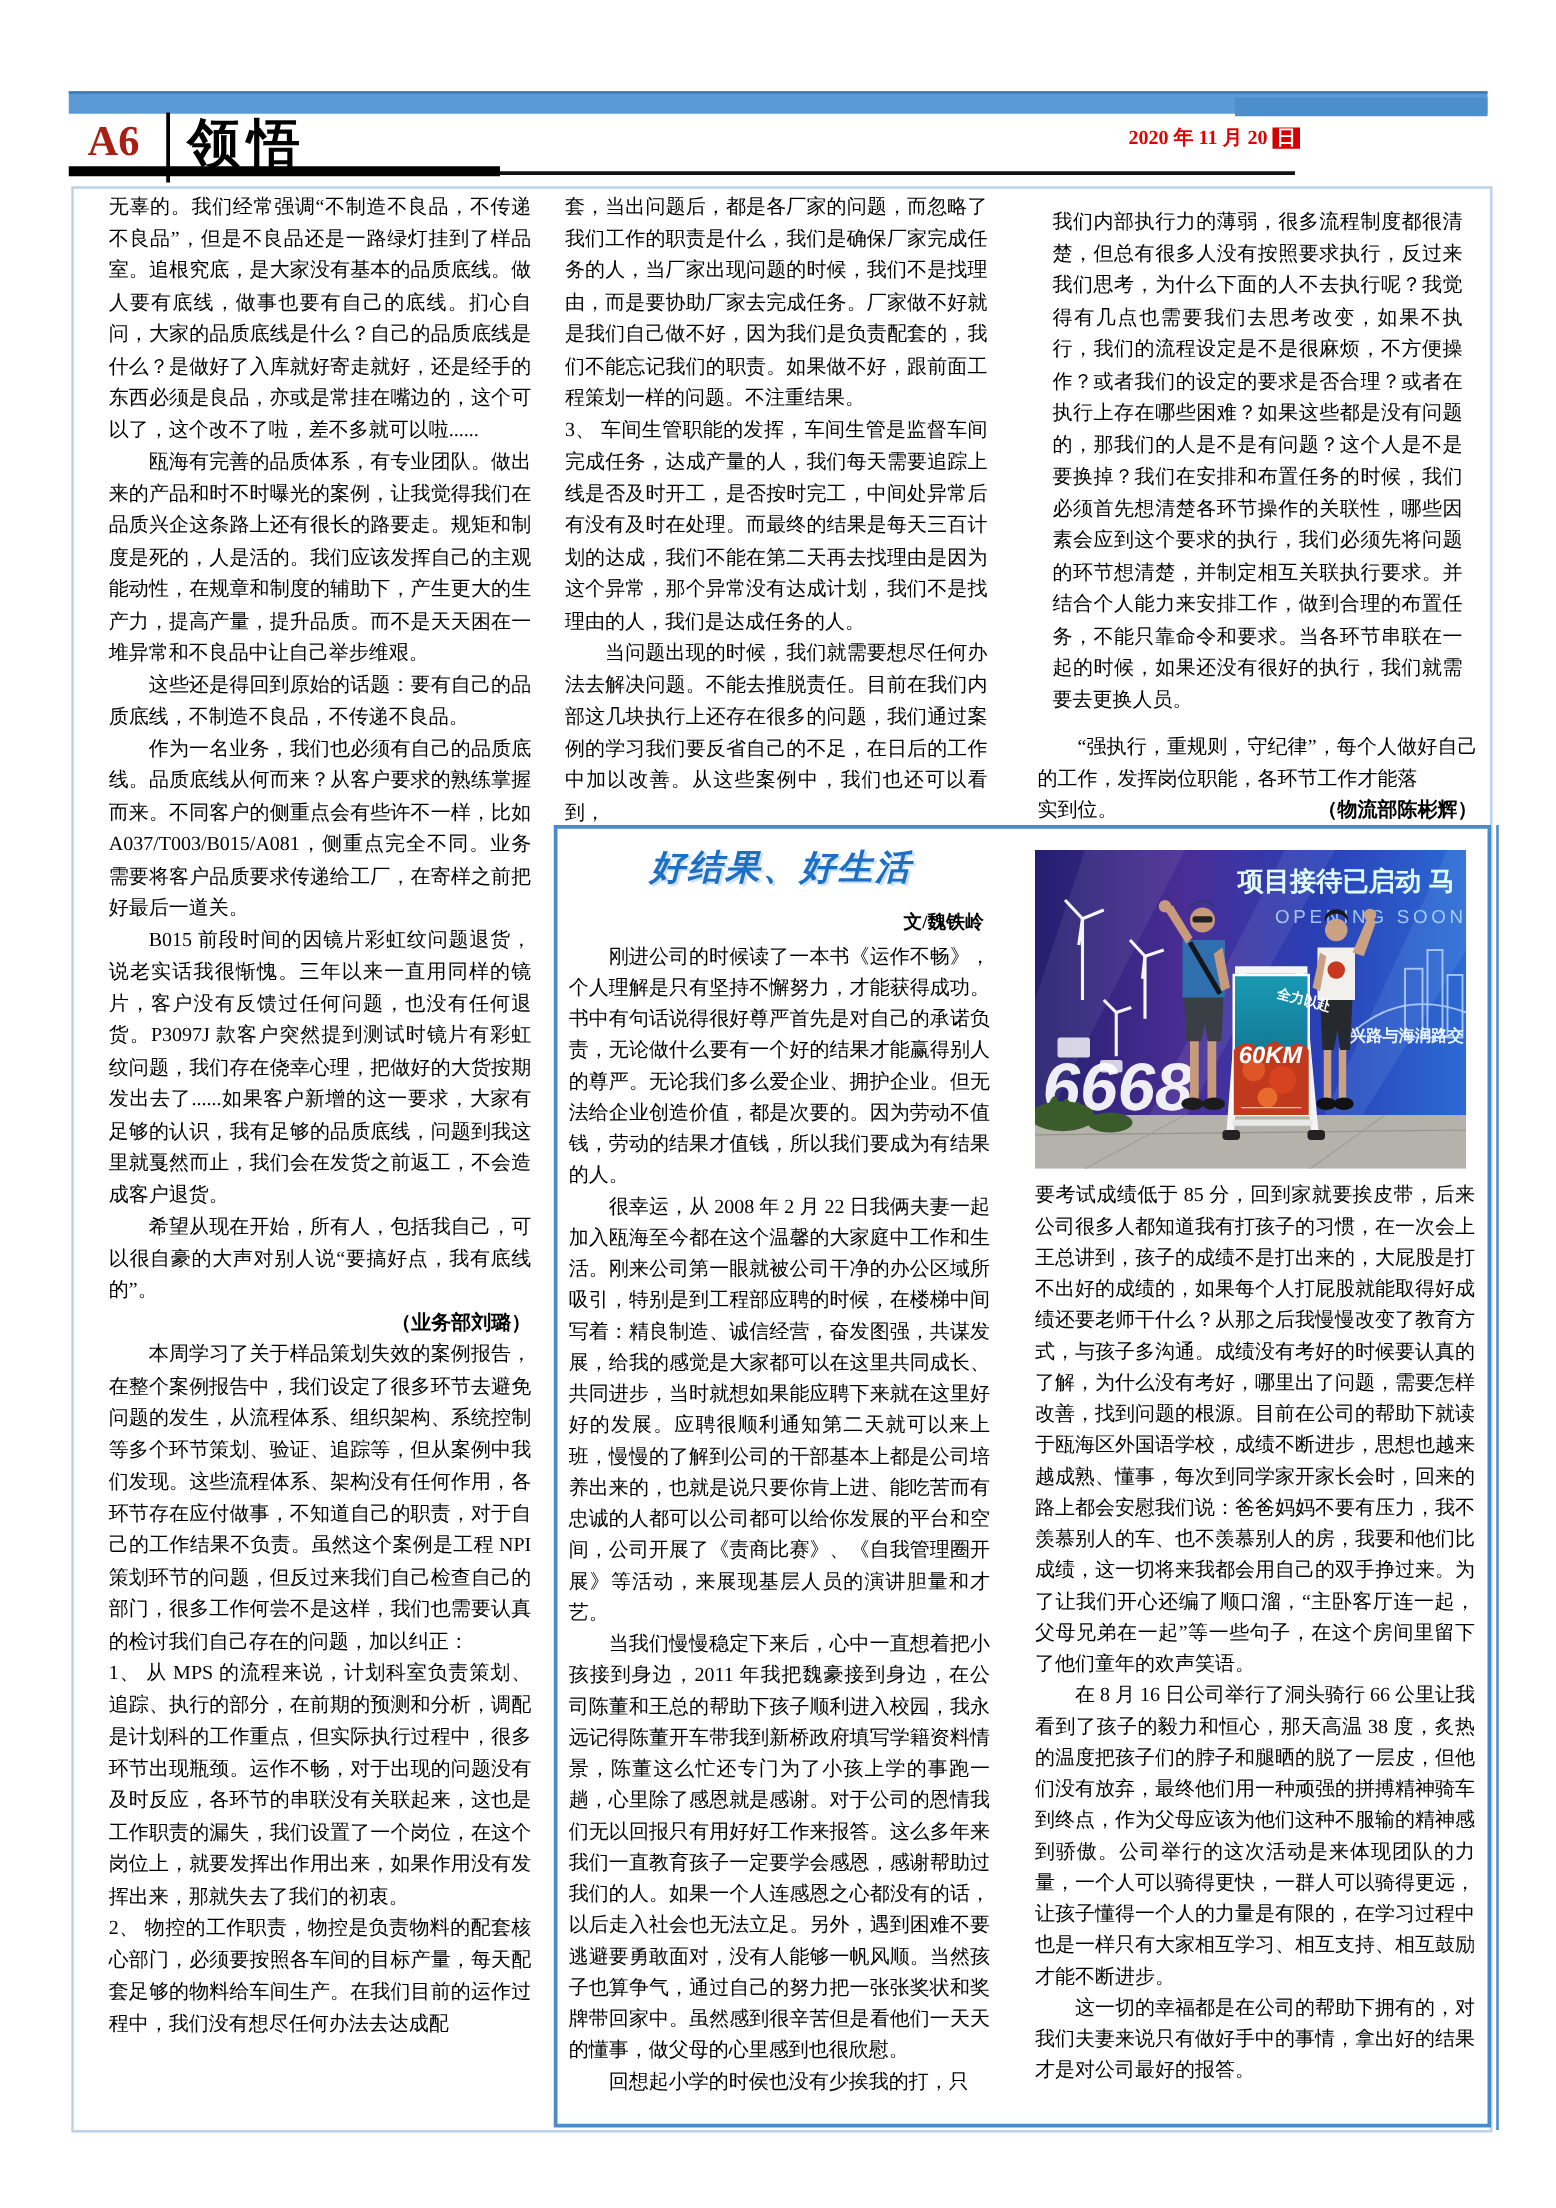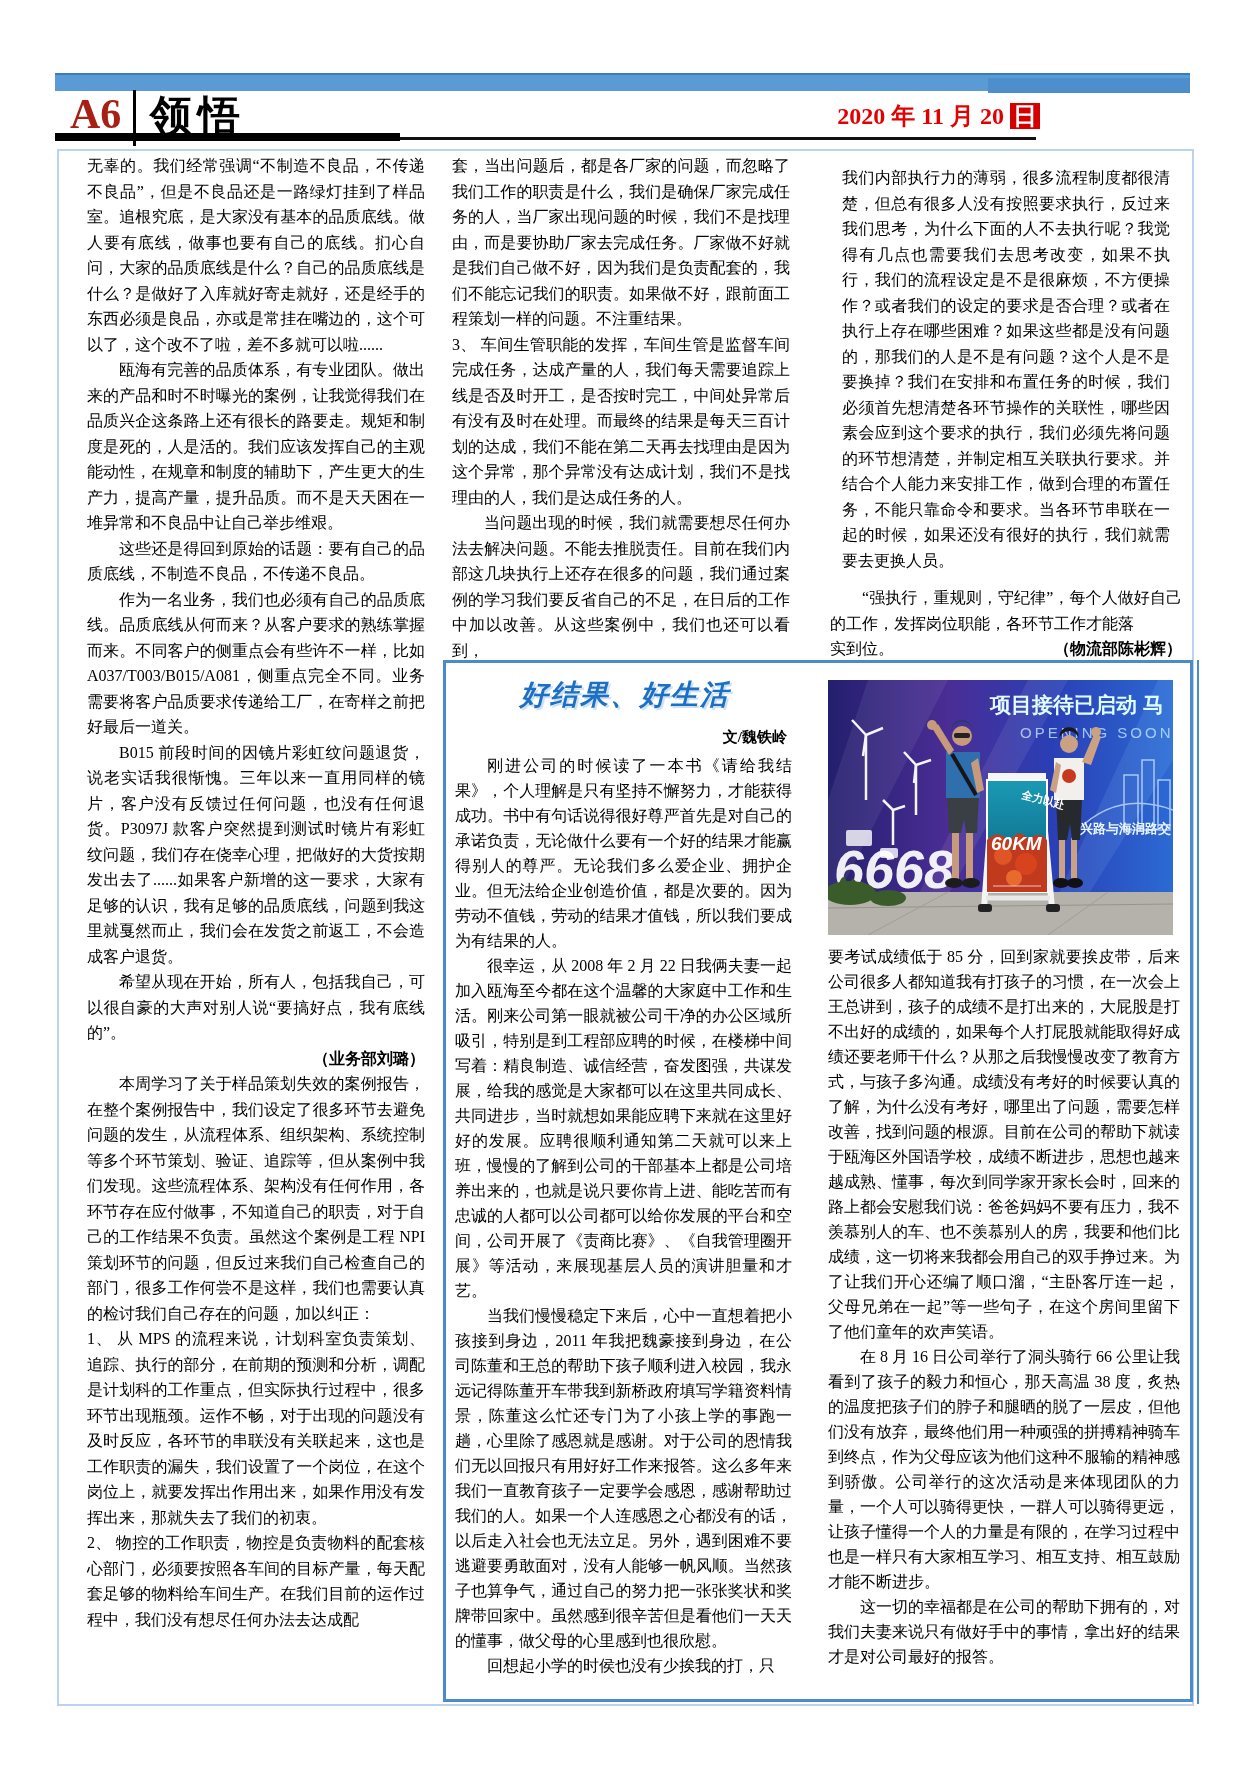--- a/index.html
+++ b/index.html
@@ -2,24 +2,24 @@
 <html><head>
 <meta charset="utf-8">
 <style>
   html,body{margin:0;padding:0;background:#ffffff;}
   #canvas{position:relative;width:1245px;height:1766px;background:#ffffff;overflow:hidden;
           font-family:"Liberation Serif","DejaVu Serif",serif;color:#000;}
   .abs{position:absolute;}
   
   #top-bar{left:55px;top:73px;width:1135px;height:16px;background:#5b9bd5;border-top:2px solid #3d7ab8;}
   #top-bar2{left:988px;top:78px;width:202px;height:15px;background:#4d8ecd;}
-  #page-code{left:70px;top:88px;font-size:42px;font-weight:bold;color:#a81f16;line-height:52px;}
+  #page-code{left:70px;top:88px;font-size:34px;font-weight:bold;color:#a81f16;line-height:52px;}
   #hdr-divider{left:133px;top:90px;width:3px;height:56px;background:#000;}
   #section-title{left:150px;top:90px;font-size:42px;font-weight:bold;color:#000000;line-height:52px;letter-spacing:6px;}
-  #page-date{left:700px;top:100px;width:340px;text-align:right;font-size:24px;font-weight:bold;color:#e20000;}
+  #page-date{left:700px;top:100px;width:340px;text-align:right;font-size:16px;font-weight:bold;color:#e20000;}
   #page-date .day{background:#d40000;color:#fff;padding:0 3px;}
   #hdr-rule-thick{left:55px;top:133px;width:345px;height:8px;background:#000;}
   #hdr-rule-thin{left:400px;top:137px;width:636px;height:3px;background:#111;}
   
   #frame{left:57px;top:149px;width:1133px;height:1553px;border:2px solid #bcd2ea;}
   #outer-right-line{left:1197px;top:660px;width:2px;height:1044px;background:#4c8bc9;}
   
   .col{font-size:16px;line-height:25.5px;text-align:justify;}
   #col1{left:87px;top:153px;width:338px;}
   #col2{left:452px;top:153px;width:338px;}
@@ -86,21 +86,21 @@
       <span>实到位。</span>
       <span class="sig">（物流部陈彬辉）</span>
     </div>
   </div>
 
   <div class="abs" id="article-box"></div>
   <div class="abs" id="article-title">好结果、好生活</div>
   <div class="abs" id="article-author">文/魏铁岭</div>
 
   <div class="abs" id="box-left-col">
-    <p class="para" style="margin: 0px;">刚进公司的时候读了一本书《请给我结果》，个人理解是只有坚持不懈努力，才能获得成功。书中有句话说得很好尊严首先是对自己的承诺负责，无论做什么要有一个好的结果才能赢得别人的尊严。无论我们多么爱企业、拥护企业。但无法给企业创造价值，都是次要的。因为劳动不值钱，劳动的结果才值钱，所以我们要成为有结果的人。</p>
+    <p class="para" style="margin: 0px;">刚进公司的时候读了一本书《运作不畅》，个人理解是只有坚持不懈努力，才能获得成功。书中有句话说得很好尊严首先是对自己的承诺负责，无论做什么要有一个好的结果才能赢得别人的尊严。无论我们多么爱企业、拥护企业。但无法给企业创造价值，都是次要的。因为劳动不值钱，劳动的结果才值钱，所以我们要成为有结果的人。</p>
     <p class="para" style="margin: 0px;">很幸运，从 2008 年 2 月 22 日我俩夫妻一起加入瓯海至今都在这个温馨的大家庭中工作和生活。刚来公司第一眼就被公司干净的办公区域所吸引，特别是到工程部应聘的时候，在楼梯中间写着：精良制造、诚信经营，奋发图强，共谋发展，给我的感觉是大家都可以在这里共同成长、共同进步，当时就想如果能应聘下来就在这里好好的发展。应聘很顺利通知第二天就可以来上班，慢慢的了解到公司的干部基本上都是公司培养出来的，也就是说只要你肯上进、能吃苦而有忠诚的人都可以公司都可以给你发展的平台和空间，公司开展了《责商比赛》、《自我管理圈开展》等活动，来展现基层人员的演讲胆量和才艺。</p>
     <p class="para" style="margin: 0px;">当我们慢慢稳定下来后，心中一直想着把小孩接到身边，2011 年我把魏豪接到身边，在公司陈董和王总的帮助下孩子顺利进入校园，我永远记得陈董开车带我到新桥政府填写学籍资料情景，陈董这么忙还专门为了小孩上学的事跑一趟，心里除了感恩就是感谢。对于公司的恩情我们无以回报只有用好好工作来报答。这么多年来我们一直教育孩子一定要学会感恩，感谢帮助过我们的人。如果一个人连感恩之心都没有的话，以后走入社会也无法立足。另外，遇到困难不要逃避要勇敢面对，没有人能够一帆风顺。当然孩子也算争气，通过自己的努力把一张张奖状和奖牌带回家中。虽然感到很辛苦但是看他们一天天的懂事，做父母的心里感到也很欣慰。</p>
     <p class="para" style="margin: 0px;">回想起小学的时侯也没有少挨我的打，只</p>
   </div>
 
   <div class="abs" id="article-photo">
     <svg width="345" height="255" viewBox="0 0 345 255" xmlns="http://www.w3.org/2000/svg">
       <defs>
         <linearGradient id="bgGrad" x1="0" y1="0" x2="1" y2="0">
           <stop offset="0" stop-color="#241f6e"></stop>

